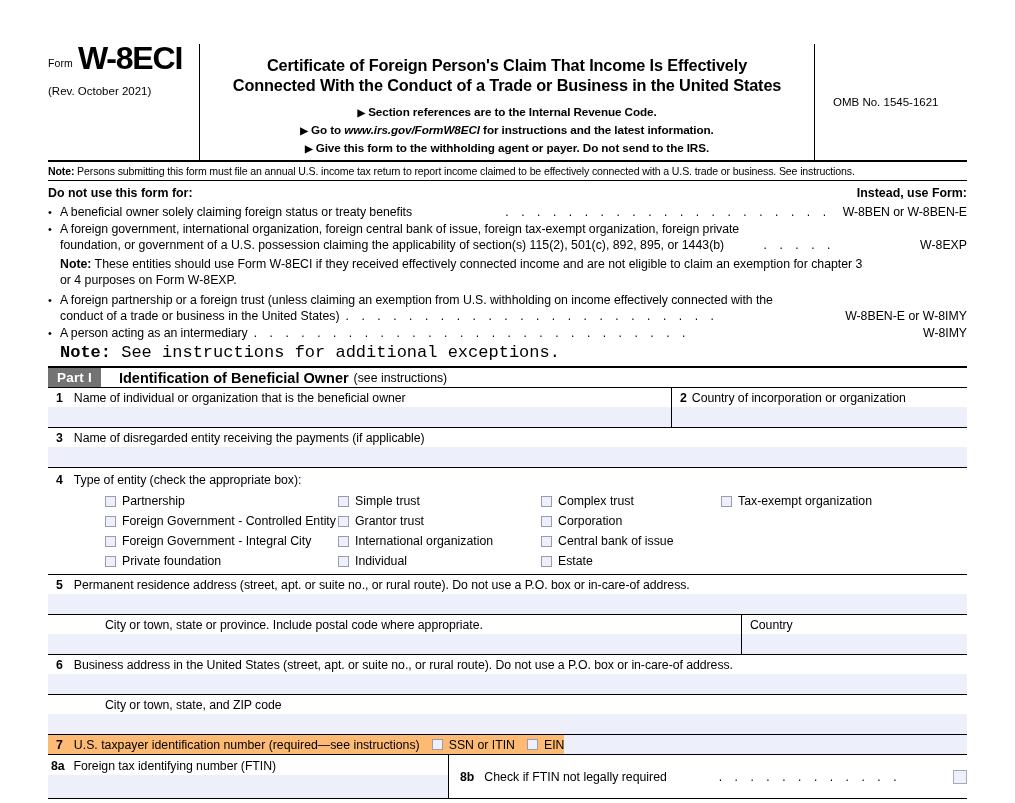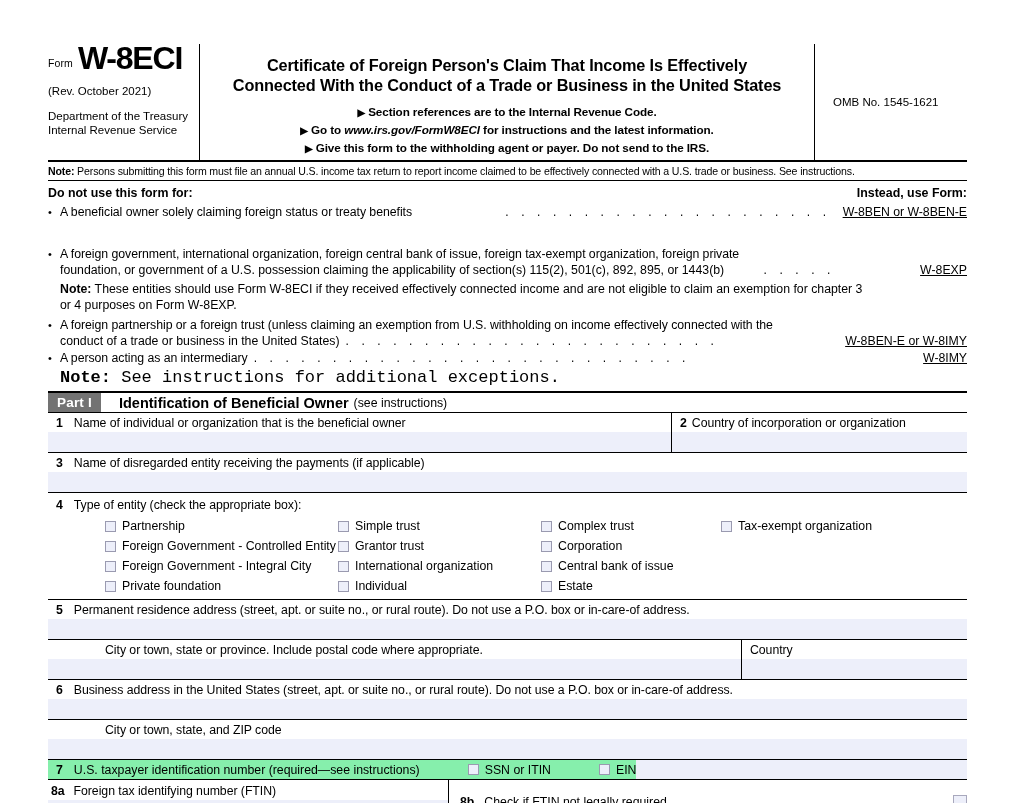--- a/index.html
+++ b/index.html
@@ -129,31 +129,29 @@
     width: 12px;
     flex: 0 0 12px;
     font-size: 11px;
     line-height: 1;
   }
   .li-text { flex: 1; }
   .li-right {
     flex: 0 0 auto;
     text-align: right;
     padding-left: 6px;
-    text-decoration: underline;
   }
   .dots {
     letter-spacing: 4.6px;
     color: #000;
     font-size: 12px;
     padding: 0 6px;
   }
   .justified {
     text-align: justify;
-    margin-top: 25px;
   }
   .ind {
     padding-left: 12px;
     font-size: 12.3px;
     padding-top: 1px;
     padding-bottom: 1px;
     display: flex;
     align-items: baseline;
   }
   .note-ind {
@@ -279,25 +277,24 @@
   }
 
   
   .row7 {
     display: flex;
     align-items: center;
     background: #edeffa;
     height: 19px;
   }
   .row7 .seg-white {
-    background: #86efac;
+    background: #fdba74;
     height: 100%;
     display: flex;
     align-items: center;
-    gap: 36px;
   }
   .row7-lbl {
     font-size: 12.3px;
     white-space: nowrap;
     padding-left: 25px;
   }
   .row7-ck {
     display: flex;
     align-items: center;
     font-size: 12.3px;
@@ -337,24 +334,20 @@
 <div id="page">
  <div class="form-wrap">
 
   <div class="hdr">
     <div class="hdr-left">
       <div class="form-line">
         <span class="form-word">Form</span>
         <span class="form-num">W-8ECI</span>
       </div>
       <div class="rev">(Rev. October 2021)</div>
-      <div class="dept">
-        <div>Department of the Treasury</div>
-        <div>Internal Revenue Service</div>
-      </div>
     </div>
 
     <div class="hdr-mid">
       <div class="title">
         <div>Certificate of Foreign Person's Claim That Income Is Effectively</div>
         <div>Connected With the Conduct of a Trade or Business in the United States</div>
       </div>
       <div class="sub-lines">
         <div class="sub">
           <span class="arw">▶</span>

